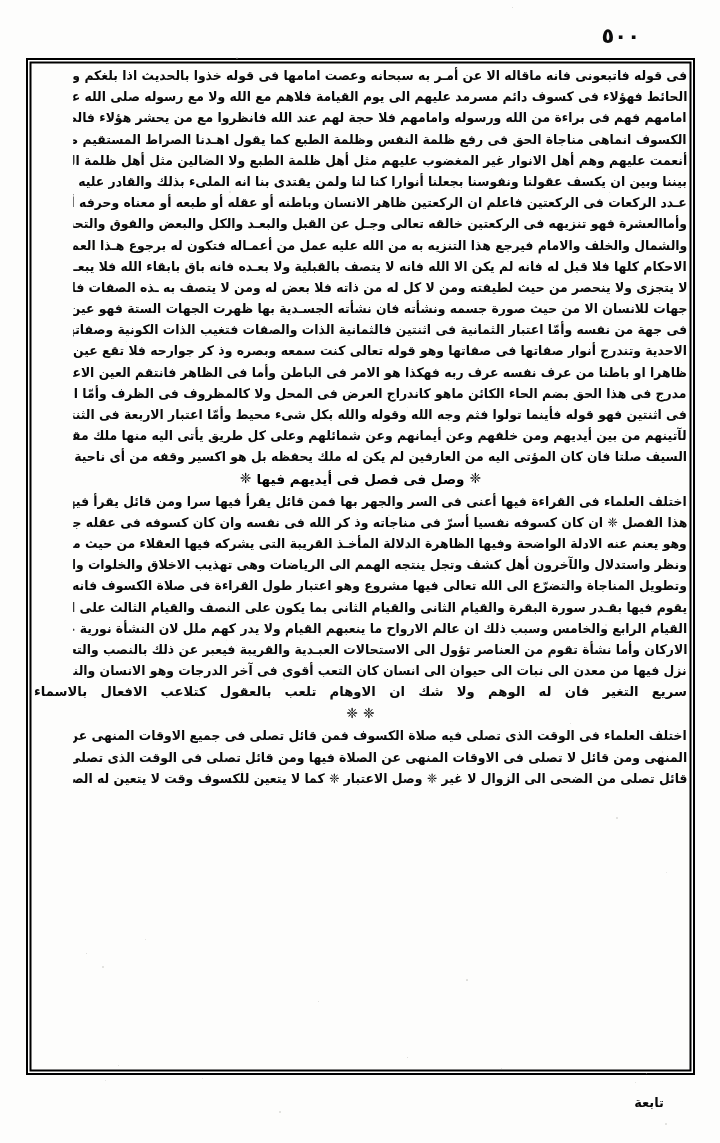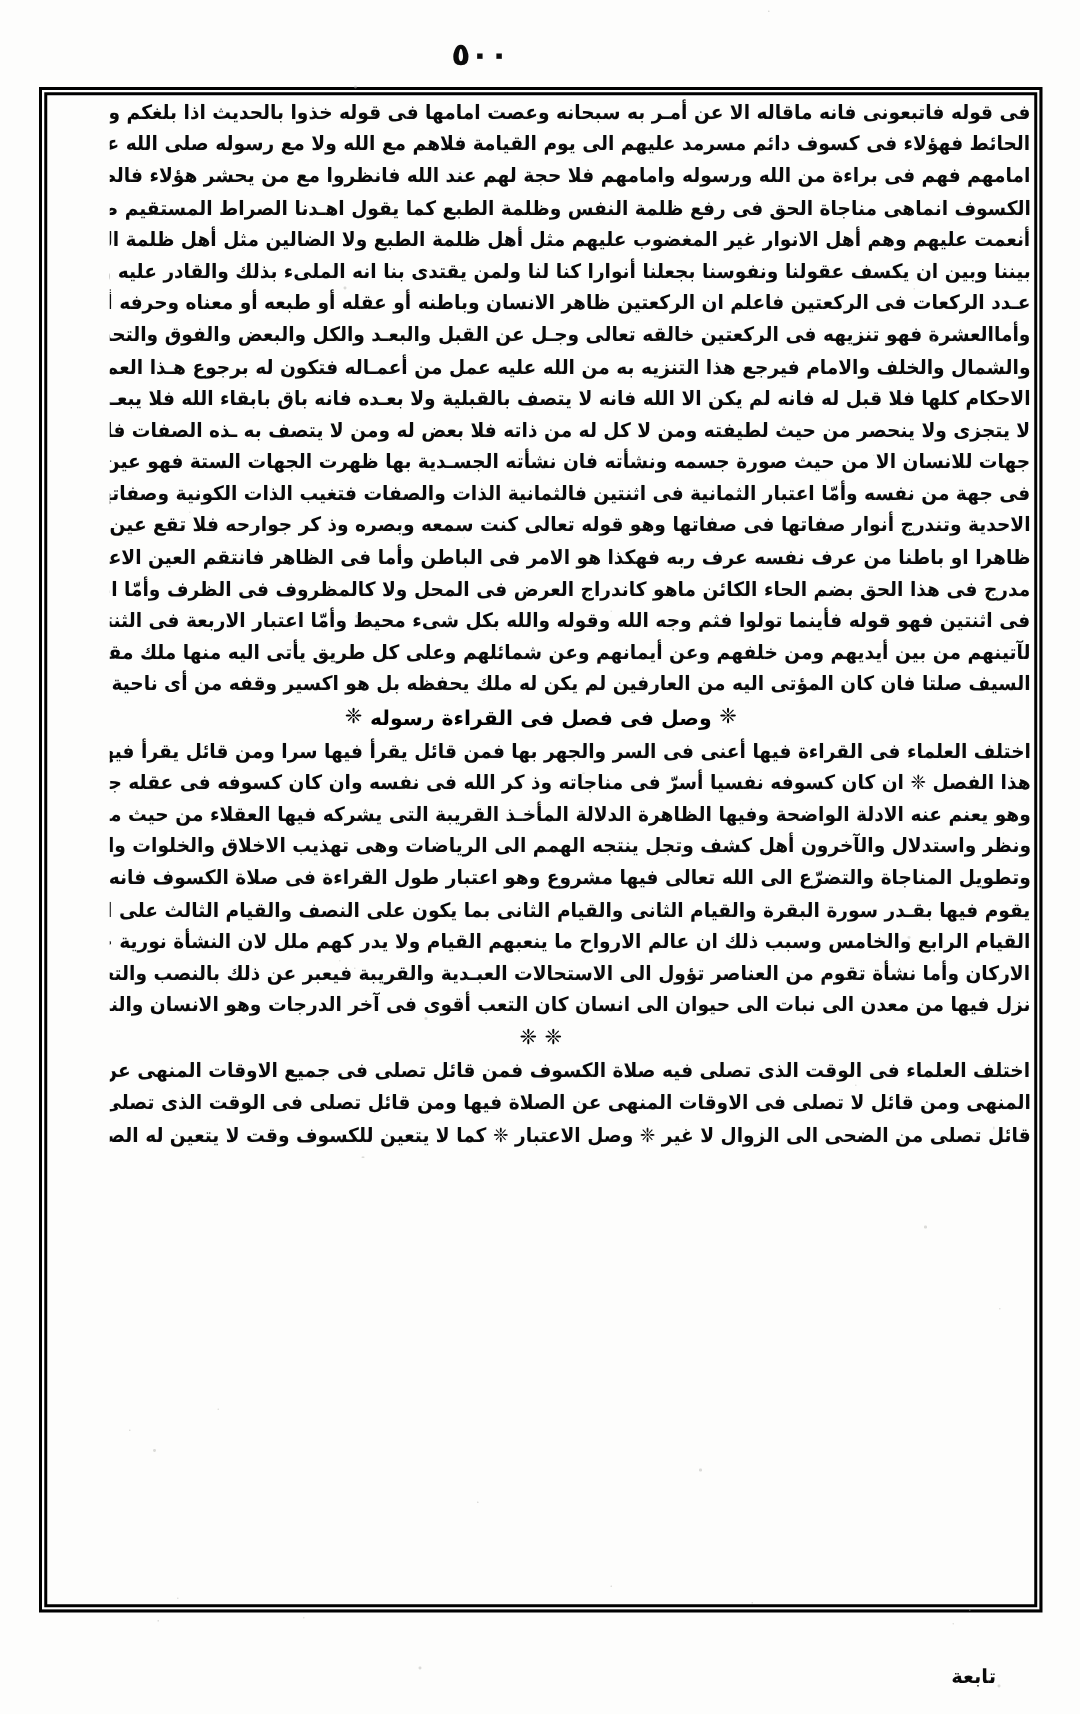--- a/index.html
+++ b/index.html
@@ -22,21 +22,20 @@
     inset: 0;
     background: #fdfdfc;
   }
 
   
   .page-number {
     position: absolute;
     top: 26px;
     left: 0;
     right: 0;
-    text-align: center;
     padding-right: 80px;
     font-size: 21px;
     font-weight: bold;
     letter-spacing: 2px;
     line-height: 1;
     color: #0b0b0b;
     font-family: "DejaVu Sans", "Liberation Sans", sans-serif;
   }
 
   
@@ -104,21 +103,21 @@
   .heading .orn {
     font-size: 14px;
     line-height: 1;
     transform: translateY(-1px);
   }
   .heading .htext { letter-spacing: -0.2px; }
 
   
   .catchword {
     position: absolute;
-    bottom: 17px;
+    bottom: 33px;
     right: 56px;
     font-size: 13px;
     font-weight: 700;
     direction: rtl;
     color: #0a0a0a;
     white-space: nowrap;
   }
 
   
   .speck {
@@ -193,21 +192,21 @@
           <div class="line sqq">
             <span>لآتينهم من بين أيديهم ومن خلفهم وعن أيمانهم وعن شمائلهم وعلى كل طريق يأتى اليه منها ملك مقدس بيـد</span>
           </div>
           <div class="line sqq">
             <span>السيف صلتا فان كان المؤتى اليه من العارفين لم يكن له ملك يحفظه بل هو اكسير وقفه من أى ناحية جاءه قبل منه وقلب</span>
           </div>
         </div>
 
       <div class="heading">
         <span class="orn">❈</span>
-        <span class="htext">وصل فى فصل فى القراءة رسوله</span>
+        <span class="htext">وصل فى فصل فى أيديهم فيها</span>
         <span class="orn">❈</span>
       </div>
 
       <div id="para2">
           <div class="line sqq">
             <span>اختلف العلماء فى القراءة فيها أعنى فى السر والجهر بها فمن قائل يقرأ فيها سرا ومن قائل يقرأ فيها جهرا ❈ اعتبار</span>
           </div>
           <div class="line sqq">
             <span>هذا الفصل ❈ ان كان كسوفه نفسيا أسرّ فى مناجاته وذ كر الله فى نفسه وان كان كسوفه فى عقله جهر فى قراءته</span>
           </div>
@@ -224,20 +223,23 @@
             <span>يقوم فيها بقـدر سورة البقرة والقيام الثانى والقيام الثانى بما يكون على النصف والقيام الثالث على النصف من الثانى وهكذا فى</span>
           </div>
           <div class="line sqq">
             <span>القيام الرابع والخامس وسبب ذلك ان عالم الارواح ما ينعبهم القيام ولا يدر كهم ملل لان النشأة نورية خارجة عن حكم</span>
           </div>
           <div class="line sqq">
             <span>الاركان وأما نشأة تقوم من العناصر تؤول الى الاستحالات العبـدية والقريبة فيعبر عن ذلك بالنصب والتعب وكلما</span>
           </div>
           <div class="line sqq">
             <span>نزل فيها من معدن الى نبات الى حيوان الى انسان كان التعب أقوى فى آخر الدرجات وهو الانسان والنصب أعم فانه</span>
+          </div>
+          <div class="line">
+            <span>سريع التغير فان له الوهم ولا شك ان الاوهام تلعب بالعقول كتلاعب الافعال بالاسماء</span>
           </div>
         </div>
 
       <div class="heading">
         <span class="orn">❈</span>
         <span class="orn">❈</span>
       </div>
 
       <div id="para3">
           <div class="line sqq">

